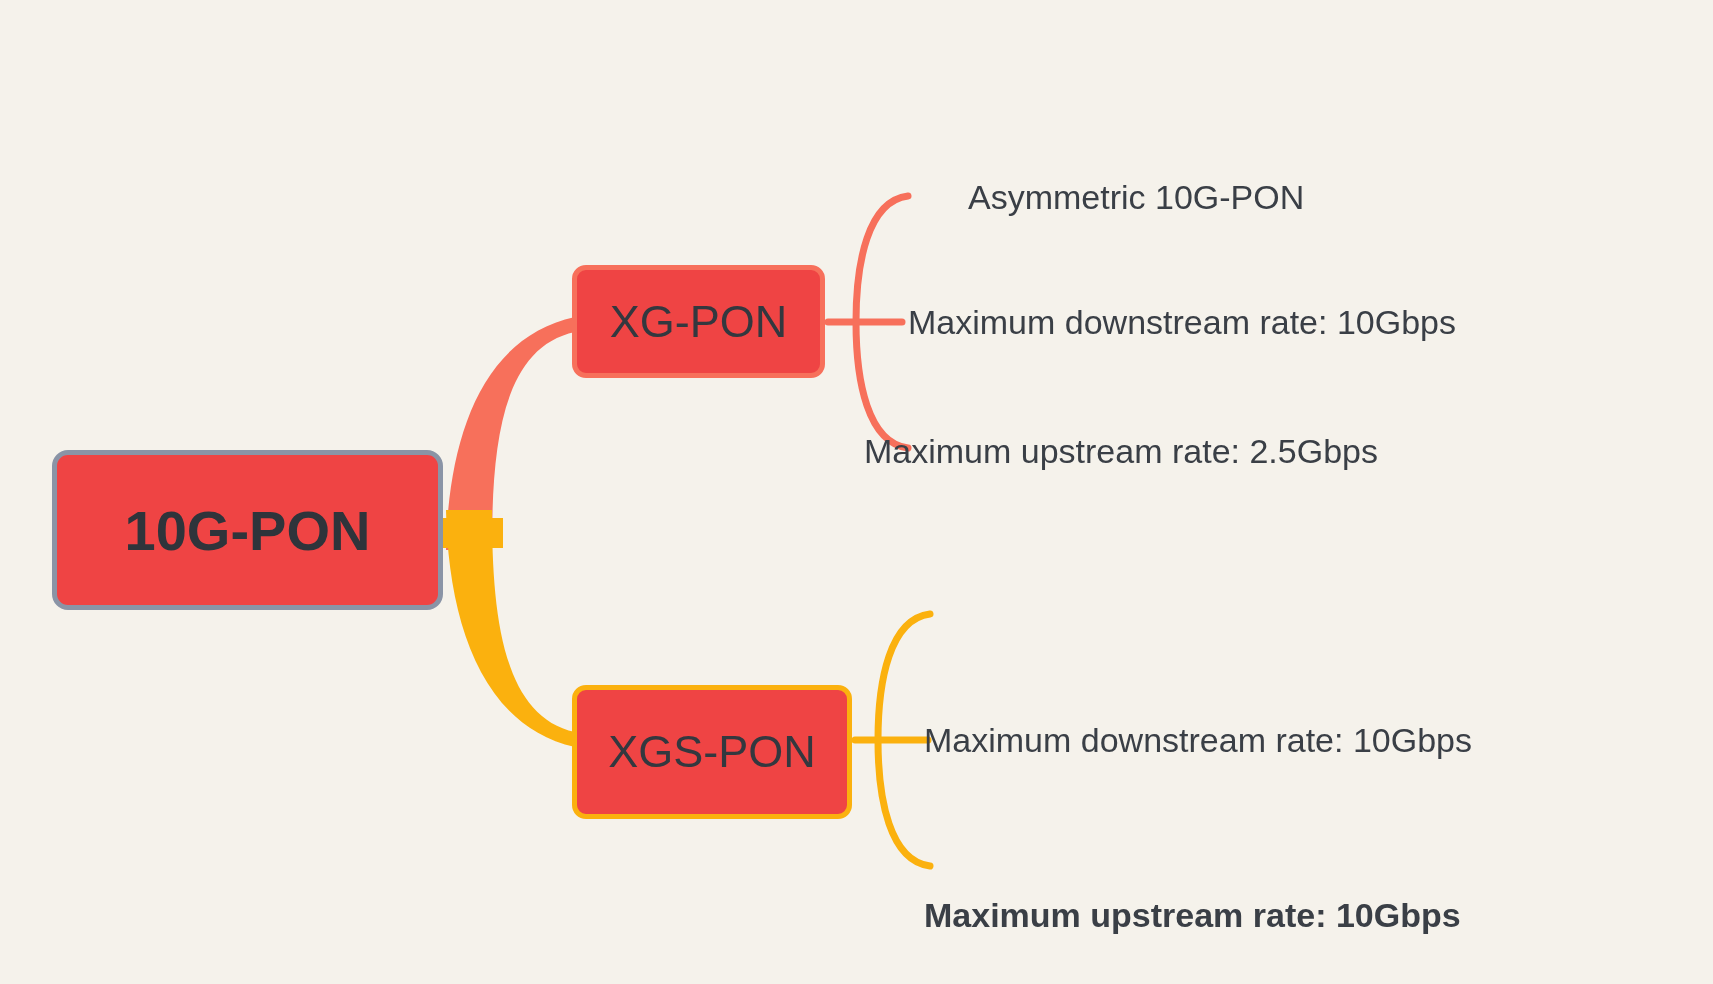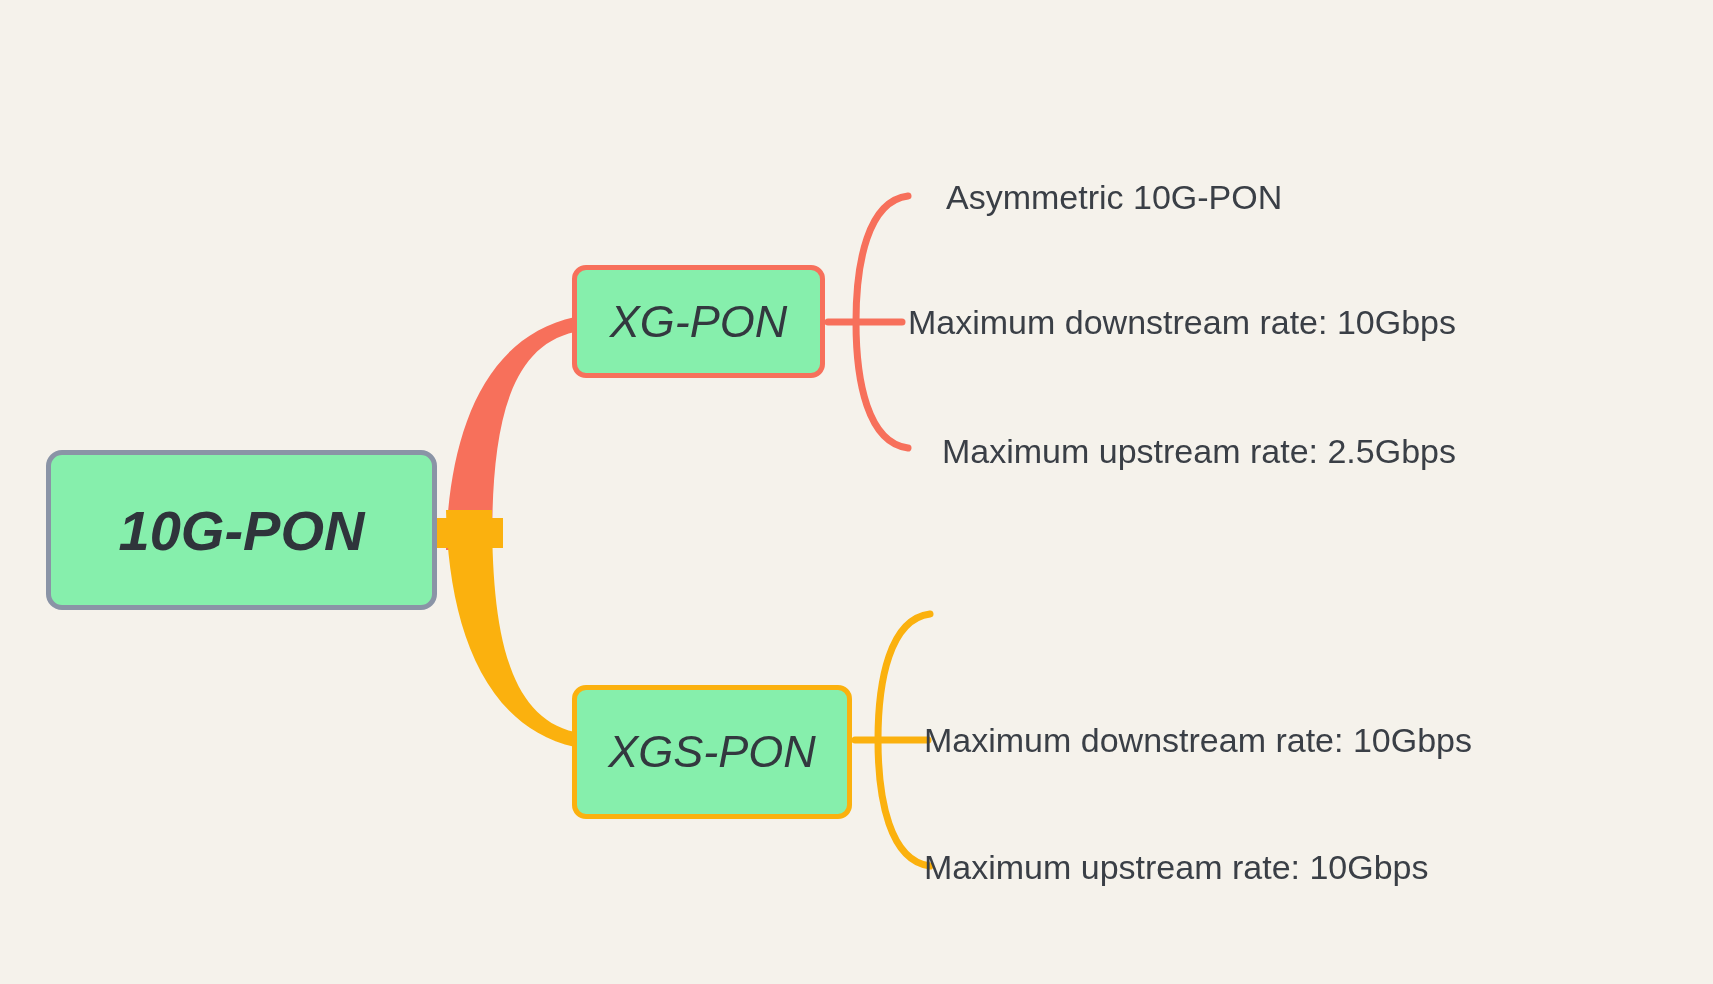--- a/index.html
+++ b/index.html
@@ -22,25 +22,24 @@
     top: 0;
     width: 1713px;
     height: 984px;
     pointer-events: none;
   }
   .topic {
     position: absolute;
     display: flex;
     align-items: center;
     justify-content: center;
-    background: #86efac;
+    background: #ef4444;
     box-sizing: border-box;
     cursor: default;
     white-space: nowrap;
-    font-style: italic;
   }
   .topic.root {
     left: 46px;
     top: 450px;
     width: 391px;
     height: 160px;
     border: 5px solid #8A94A6;
     border-radius: 16px;
     font-size: 56px;
     font-weight: 700;
@@ -70,26 +69,26 @@
     position: absolute;
     height: 50px;
     display: flex;
     align-items: center;
     font-size: 34px;
     font-weight: 400;
     color: #3A3F46;
     white-space: nowrap;
     cursor: default;
   }
-  .leaf.r1 { left: 946px; top: 172px; text-align: right; }
+  .leaf.r1 { left: 968px; top: 172px; text-align: right; }
   .leaf.r2 { left: 908px; top: 297px; }
-  .leaf.r3 { left: 942px; top: 426px; }
+  .leaf.r3 { left: 864px; top: 426px; }
   .leaf.y1 { left: 934px; top: 591px; }
   .leaf.y2 { left: 924px; top: 715px; }
-  .leaf.y3 { left: 924px; top: 842px; }
+  .leaf.y3 { left: 924px; top: 890px; font-weight: bold; }
 </style>
 </head>
 <body>
 
 <div class="canvas" style="background-color: rgb(245, 242, 235);">
 
   <svg class="connector-layer" viewBox="0 0 1713 984" xmlns="http://www.w3.org/2000/svg">
 
     <path d="M 446 550 C 448 445, 478 338, 575 317 L 575 332 C 500 348, 492 450, 492 550 Z" fill="#F7705B"></path>
 
@@ -99,21 +98,21 @@
 
     <path d="M 908 196 C 868 201, 856 262, 856 322 C 856 382, 868 443, 908 448" fill="none" stroke-width="7" stroke-linecap="round" stroke="#F7705B"></path>
 
     <path d="M 828 322 L 902 322" fill="none" stroke-width="7" stroke-linecap="round" stroke="#F7705B"></path>
 
     <path d="M 930 614 C 890 619, 878 680, 878 740 C 878 800, 890 861, 930 866" fill="none" stroke-width="7" stroke-linecap="round" stroke="#FBB10E"></path>
 
     <path d="M 855 740 L 928 740" fill="none" stroke-width="7" stroke-linecap="round" stroke="#FBB10E"></path>
   </svg>
 
-  <div class="topic root" style="border-color: rgb(138, 148, 166);">10G-PON</div>
+  <div class="topic root" style="border-color: rgb(138, 148, 166); margin-left: 6px;">10G-PON</div>
 
   <div class="topic main xg" style="border-color: rgb(247, 112, 91);">XG-PON</div>
 
   <div class="topic main xgs" style="border-color: rgb(251, 177, 14);">XGS-PON</div>
 
   <div class="leaf r1">Asymmetric 10G-PON</div>
   <div class="leaf r2">Maximum downstream rate: 10Gbps</div>
   <div class="leaf r3">Maximum upstream rate: 2.5Gbps</div>
 
   <div class="leaf y2">Maximum downstream rate: 10Gbps</div>

